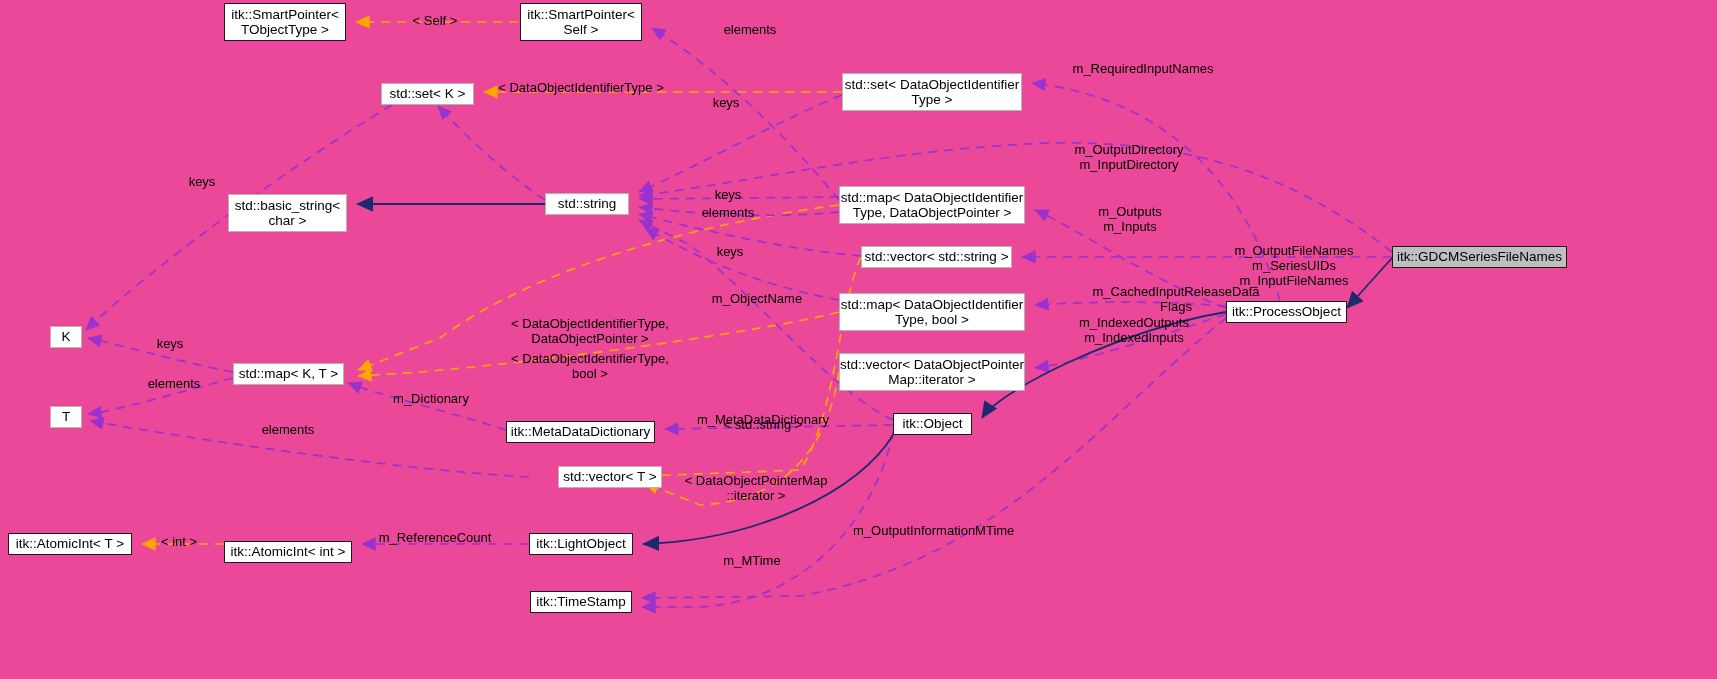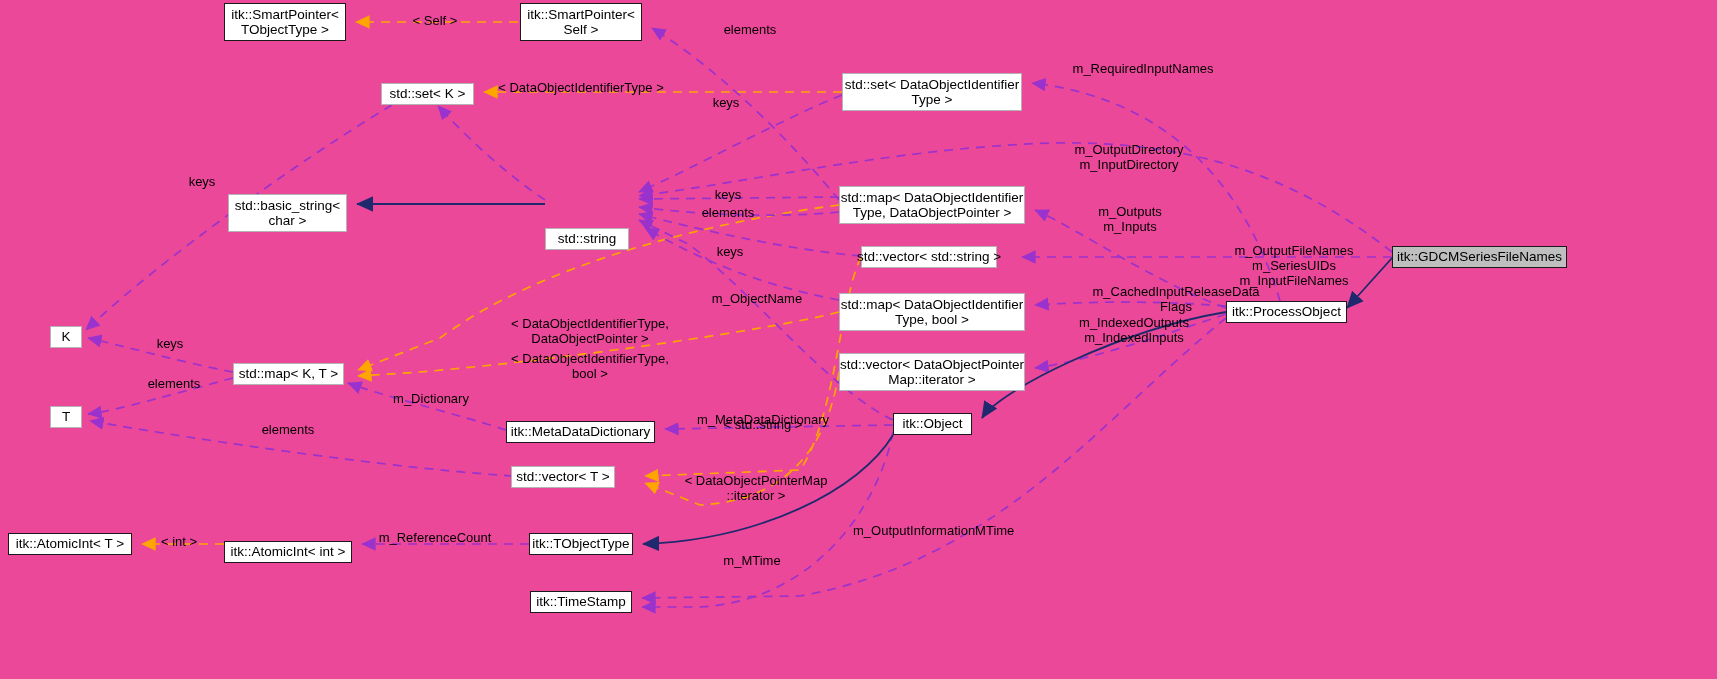--- a/index.html
+++ b/index.html
@@ -121,37 +121,37 @@
 
   <div class="node thick" style="left:224px;top:3px;width:122px;height:38px;">itk::SmartPointer&lt;
 TObjectType &gt;</div>
   <div class="node thick" style="left:520px;top:3px;width:122px;height:38px;">itk::SmartPointer&lt;
 Self &gt;</div>
   <div class="node thin" style="left:381px;top:83px;width:93px;height:22px;">std::set&lt; K &gt;</div>
   <div class="node thin" style="left:842px;top:73px;width:180px;height:38px;">std::set&lt; DataObjectIdentifier
 Type &gt;</div>
   <div class="node thin" style="left:228px;top:185px;width:119px;height:38px;margin-top:9px;">std::basic_string&lt;
 char &gt;</div>
-  <div class="node thin" style="left:545px;top:193px;width:84px;height:22px;margin-top:35px;">std::string</div>
+  <div class="node thin" style="left:545px;top:193px;width:84px;height:22px;">std::string</div>
   <div class="node thin" style="left:839px;top:186px;width:186px;height:38px;">std::map&lt; DataObjectIdentifier
 Type, DataObjectPointer &gt;</div>
-  <div class="node thin" style="left:861px;top:246px;width:136px;height:22px;">std::vector&lt; std::string &gt;</div>
+  <div class="node thin" style="left:861px;top:246px;width:151px;height:22px;">std::vector&lt; std::string &gt;</div>
   <div class="node thin" style="left:839px;top:293px;width:186px;height:38px;">std::map&lt; DataObjectIdentifier
 Type, bool &gt;</div>
   <div class="node thin" style="left:839px;top:353px;width:186px;height:38px;">std::vector&lt; DataObjectPointer
 Map::iterator &gt;</div>
   <div class="node thin" style="left:50px;top:326px;width:32px;height:22px;">K</div>
   <div class="node thin" style="left:233px;top:363px;width:111px;height:22px;">std::map&lt; K, T &gt;</div>
   <div class="node thin" style="left:50px;top:406px;width:32px;height:22px;">T</div>
   <div class="node thick" style="left:506px;top:421px;width:149px;height:22px;">itk::MetaDataDictionary</div>
-  <div class="node thin" style="left:511px;top:466px;width:104px;height:22px;">std::vector&lt; T &gt;</div>
+  <div class="node thin" style="left:558px;top:466px;width:104px;height:22px;">std::vector&lt; T &gt;</div>
   <div class="node thick" style="left:893px;top:413px;width:79px;height:22px;">itk::Object</div>
   <div class="node thick" style="left:8px;top:533px;width:124px;height:22px;">itk::AtomicInt&lt; T &gt;</div>
   <div class="node thick" style="left:224px;top:533px;width:128px;height:22px;margin-top:8px;">itk::AtomicInt&lt; int &gt;</div>
-  <div class="node thick" style="left:529px;top:533px;width:104px;height:22px;">itk::TObjectType</div>
+  <div class="node thick" style="left:529px;top:533px;width:104px;height:22px;">itk::LightObject</div>
   <div class="node thick" style="left:530px;top:591px;width:102px;height:22px;">itk::TimeStamp</div>
   <div class="node thick" style="left:1226px;top:301px;width:121px;height:22px;">itk::ProcessObject</div>
   <div class="node highlight" style="left:1392px;top:246px;width:175px;height:22px;">itk::GDCMSeriesFileNames</div>
 
   <div class="edge-label" style="left:400px;top:13px;width:70px;">&lt; Self &gt;</div>
   <div class="edge-label" style="left:710px;top:22px;width:80px;">elements</div>
   <div class="edge-label" style="left:496px;top:80px;width:170px;">&lt; DataObjectIdentifierType &gt;</div>
   <div class="edge-label" style="left:1063px;top:61px;width:160px;">m_RequiredInputNames</div>
   <div class="edge-label" style="left:704px;top:95px;width:44px;">keys</div>
   <div class="edge-label" style="left:1062px;top:142px;width:134px;">m_OutputDirectory

